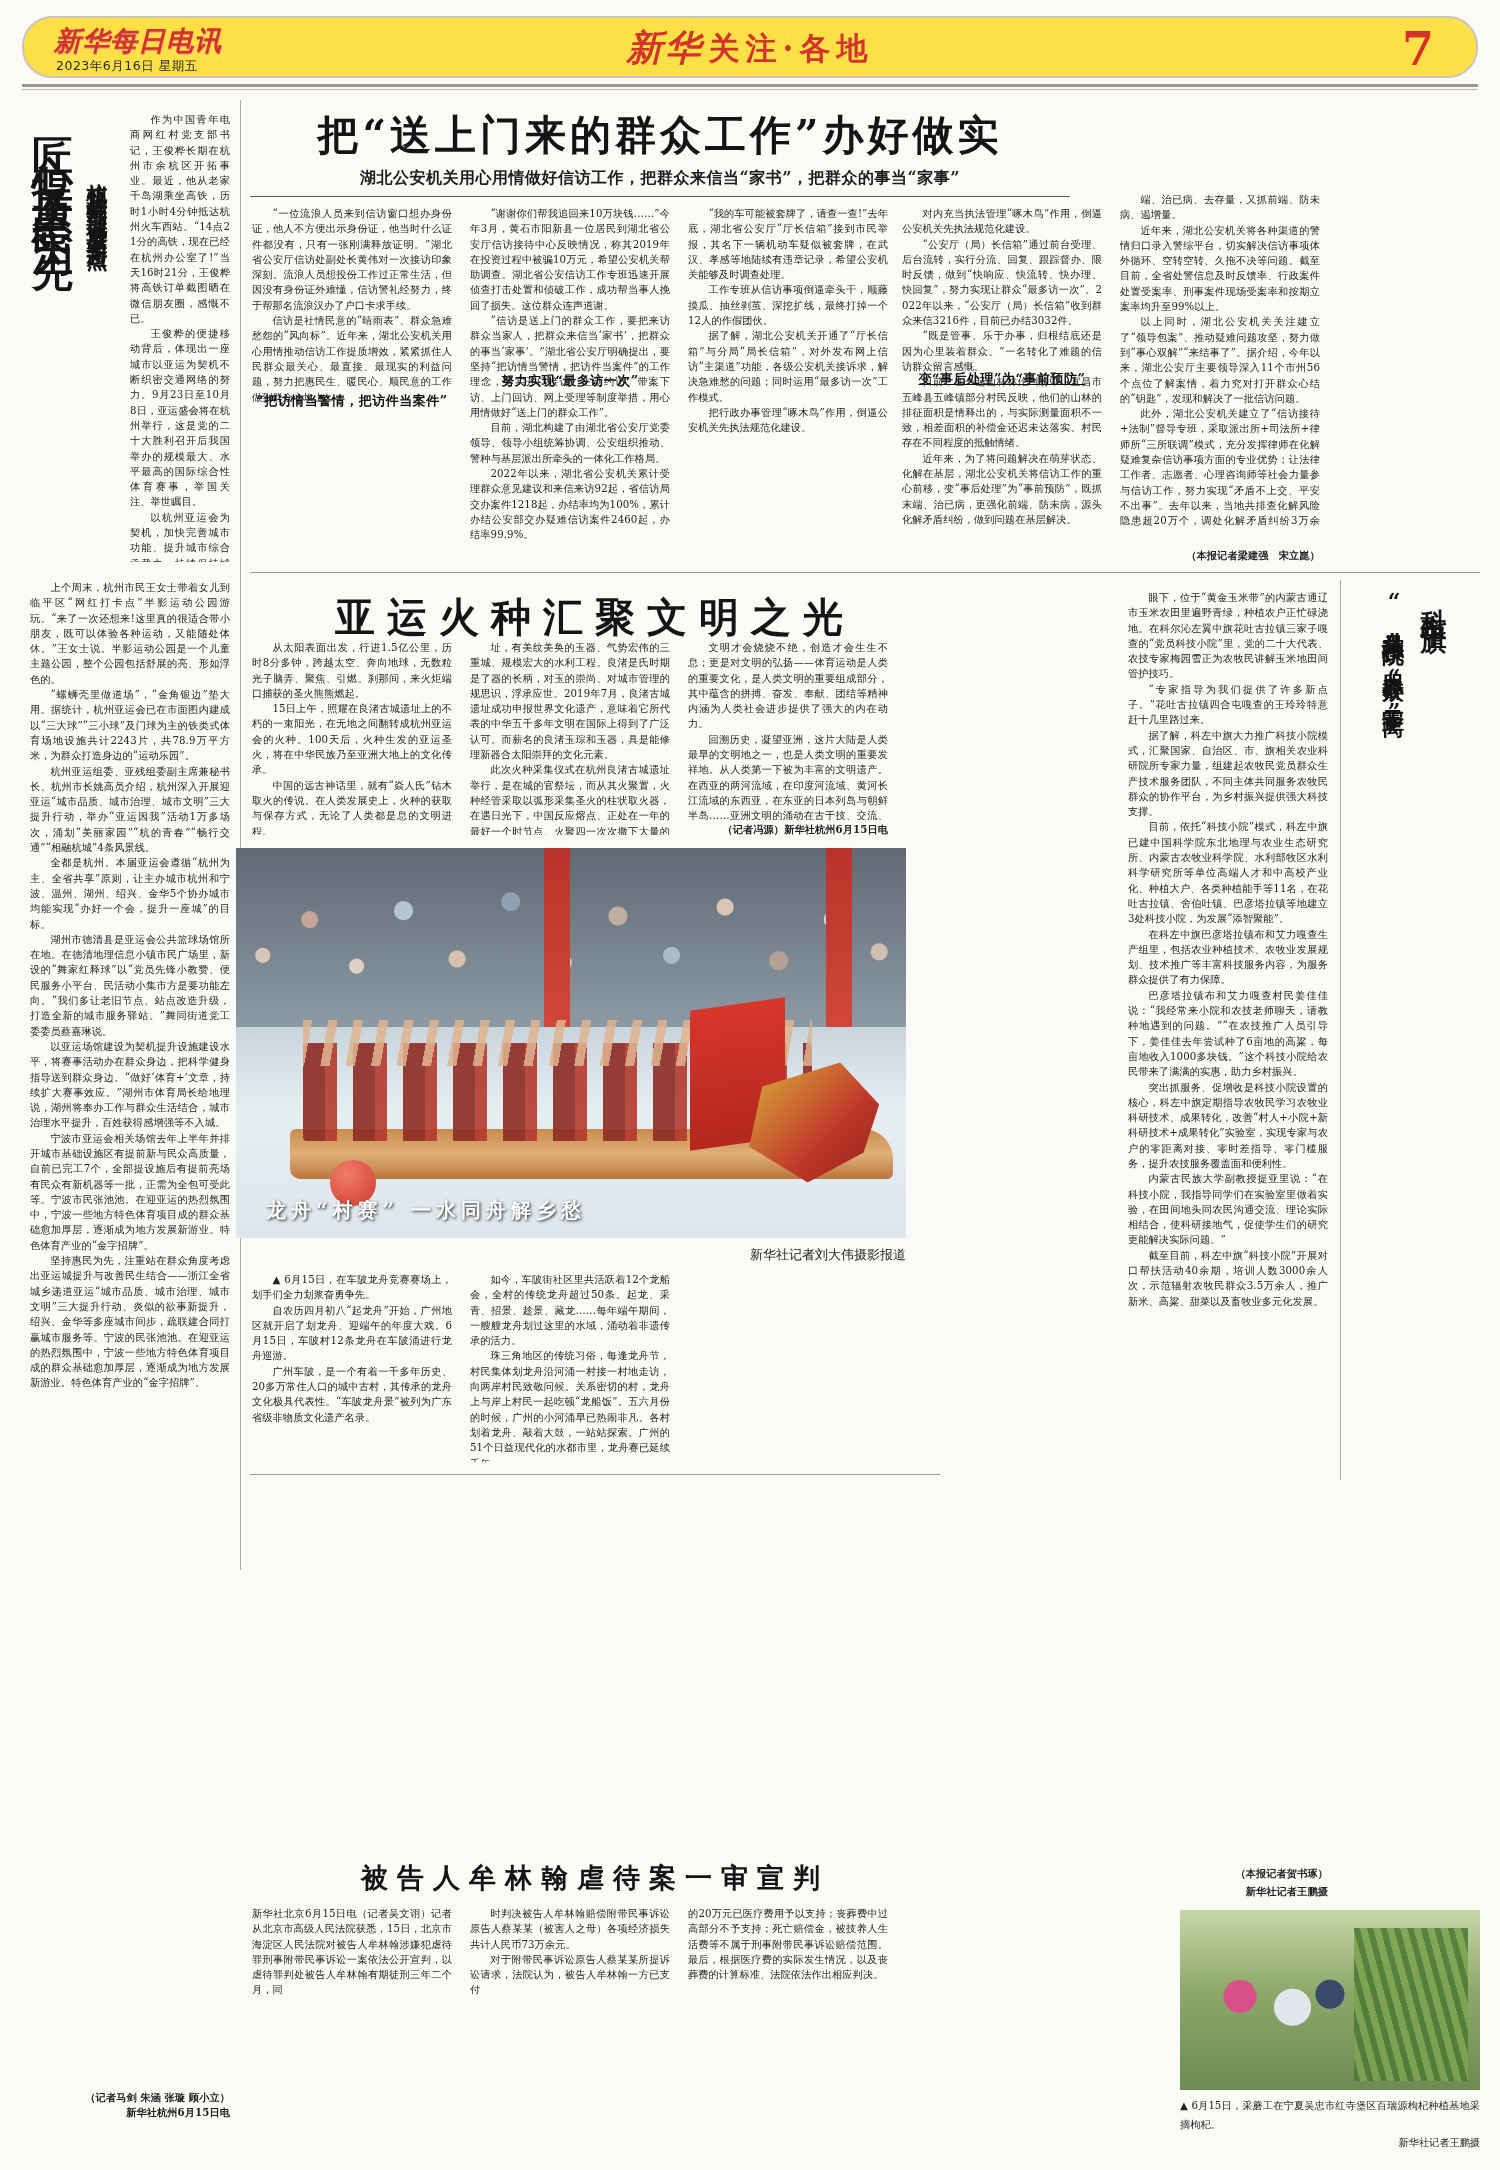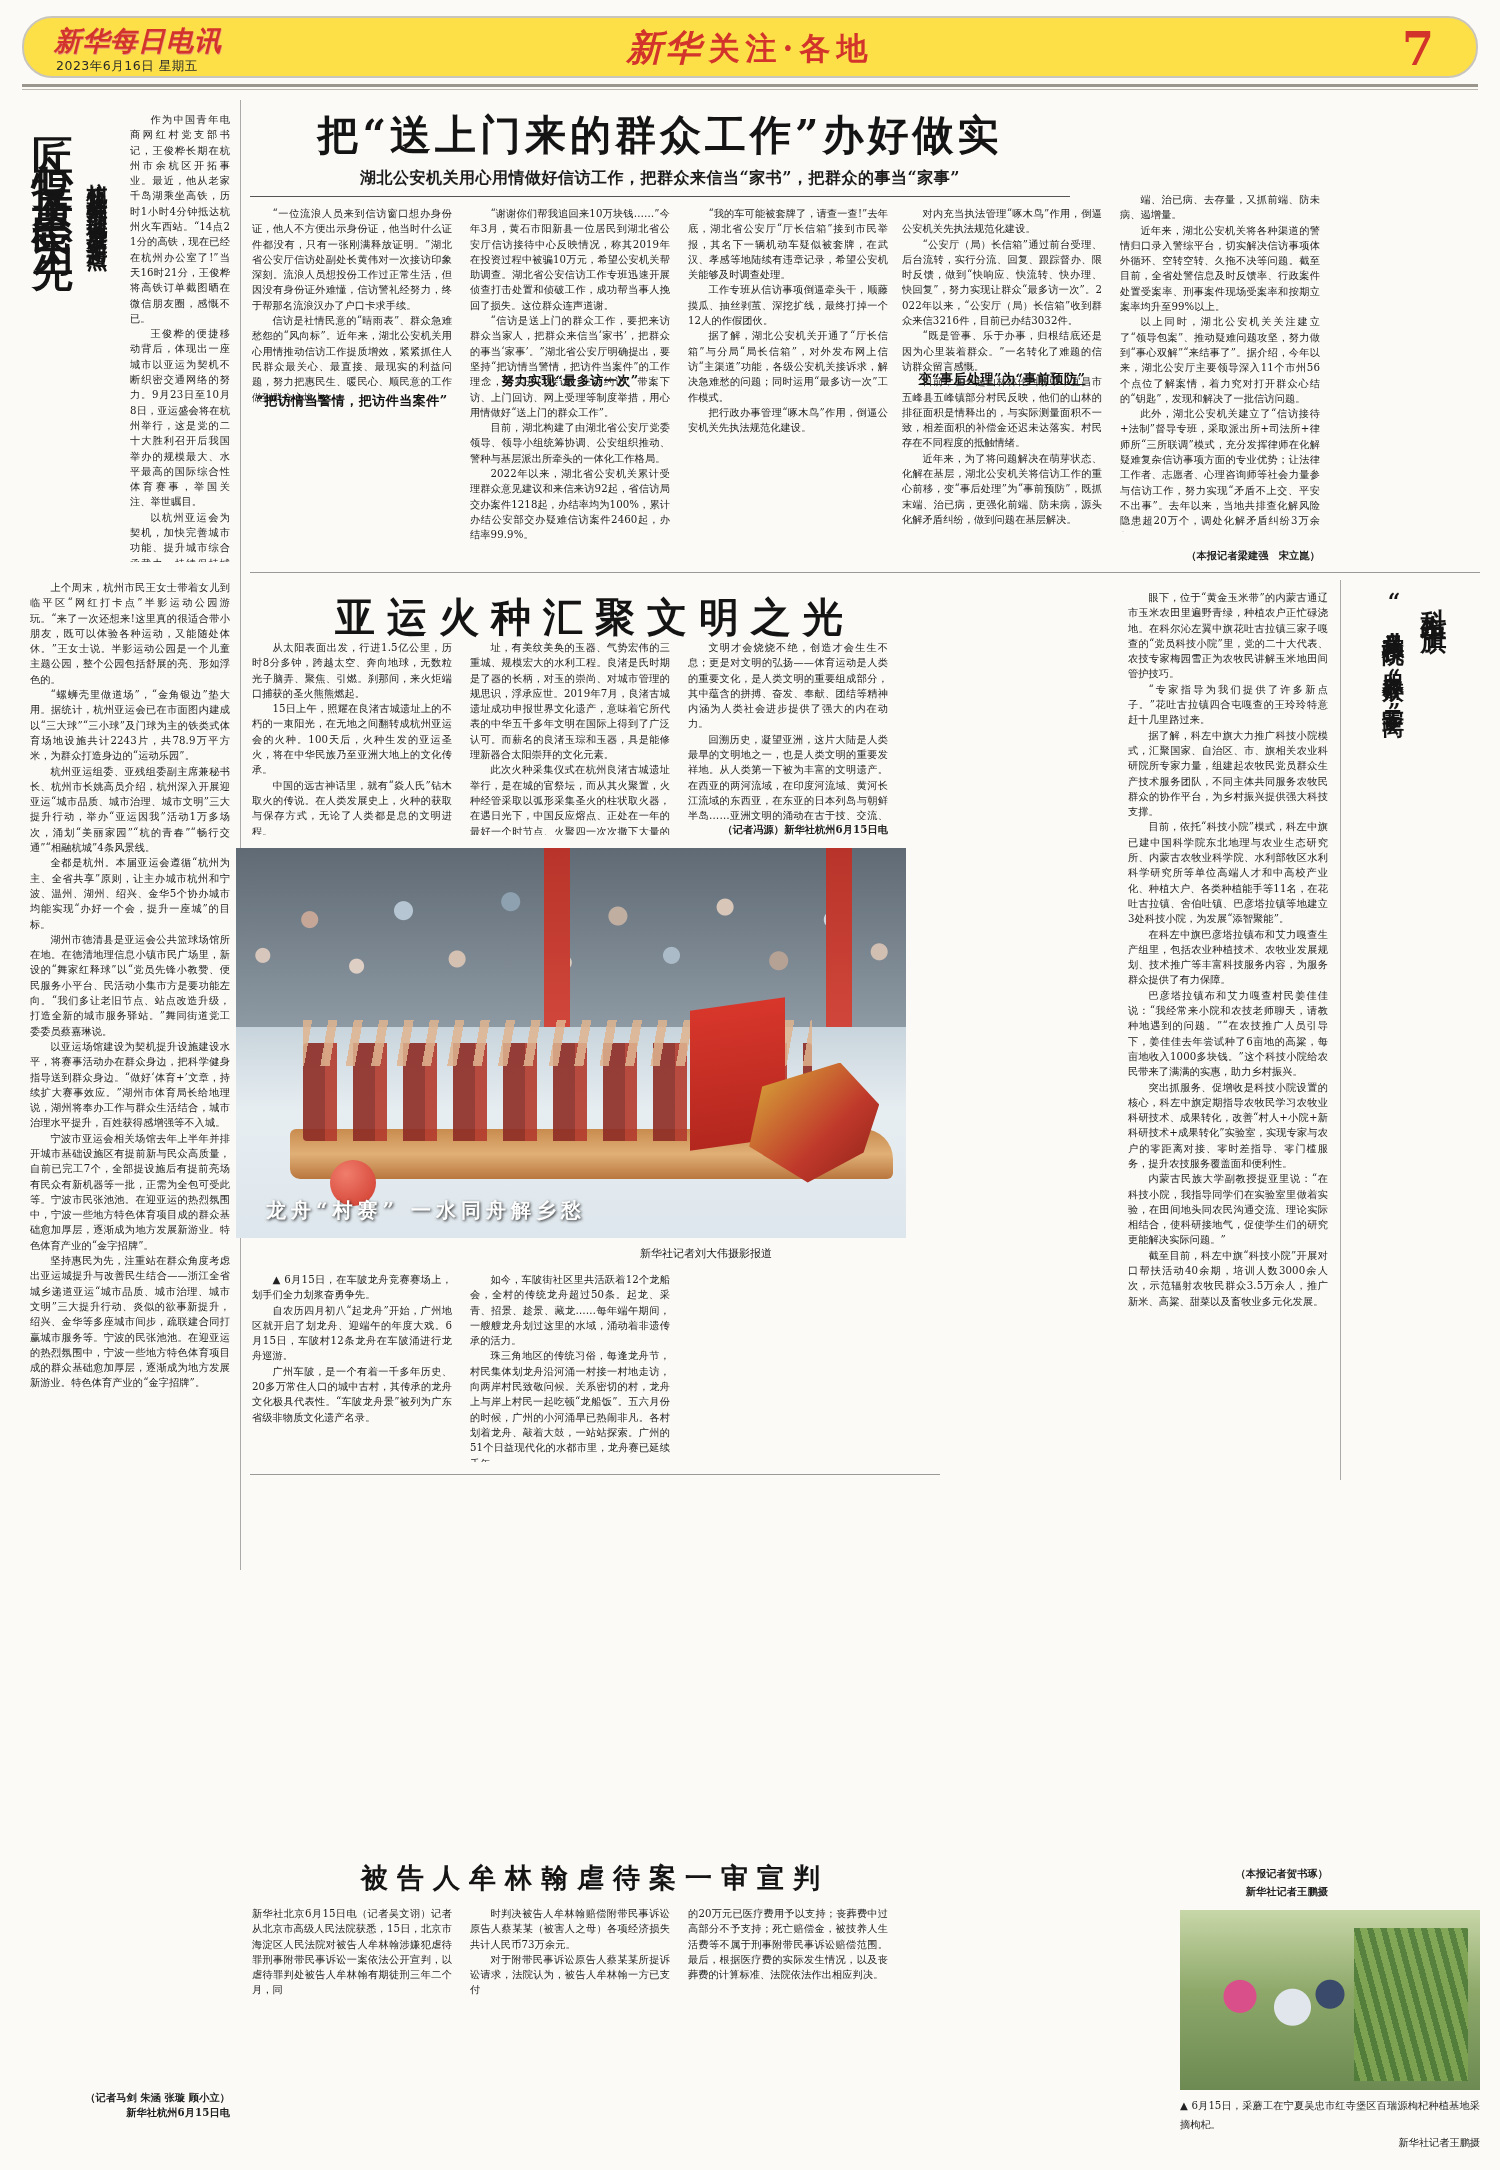--- a/index.html
+++ b/index.html
@@ -135,21 +135,21 @@
   }
   .photo-caption-overlay {
     position:absolute; left:30px; bottom:14px;
     font-family:"DejaVu Serif","Liberation Serif",serif;
     font-weight:bold; font-size:20px; color:#fff; letter-spacing:5px;
     text-shadow:1px 1px 3px rgba(0,0,0,.85); white-space:nowrap;
   }
   .photo-credit {
     position:absolute;
     font-family:Liberation Serif, serif;
-    font-size:11px; color:#222; white-space:nowrap;
+    font-size:13px; color:#222; text-align:right; white-space:nowrap;
   }
 
   
   #bottom-headline {
     position:absolute; left:250px; top:1860px; width:690px;
     text-align:center;
     font-family:"DejaVu Serif","Liberation Serif",serif;
     font-weight:bold; font-size:27px; letter-spacing:9px; color:#141414;
     white-space:nowrap;
   }

